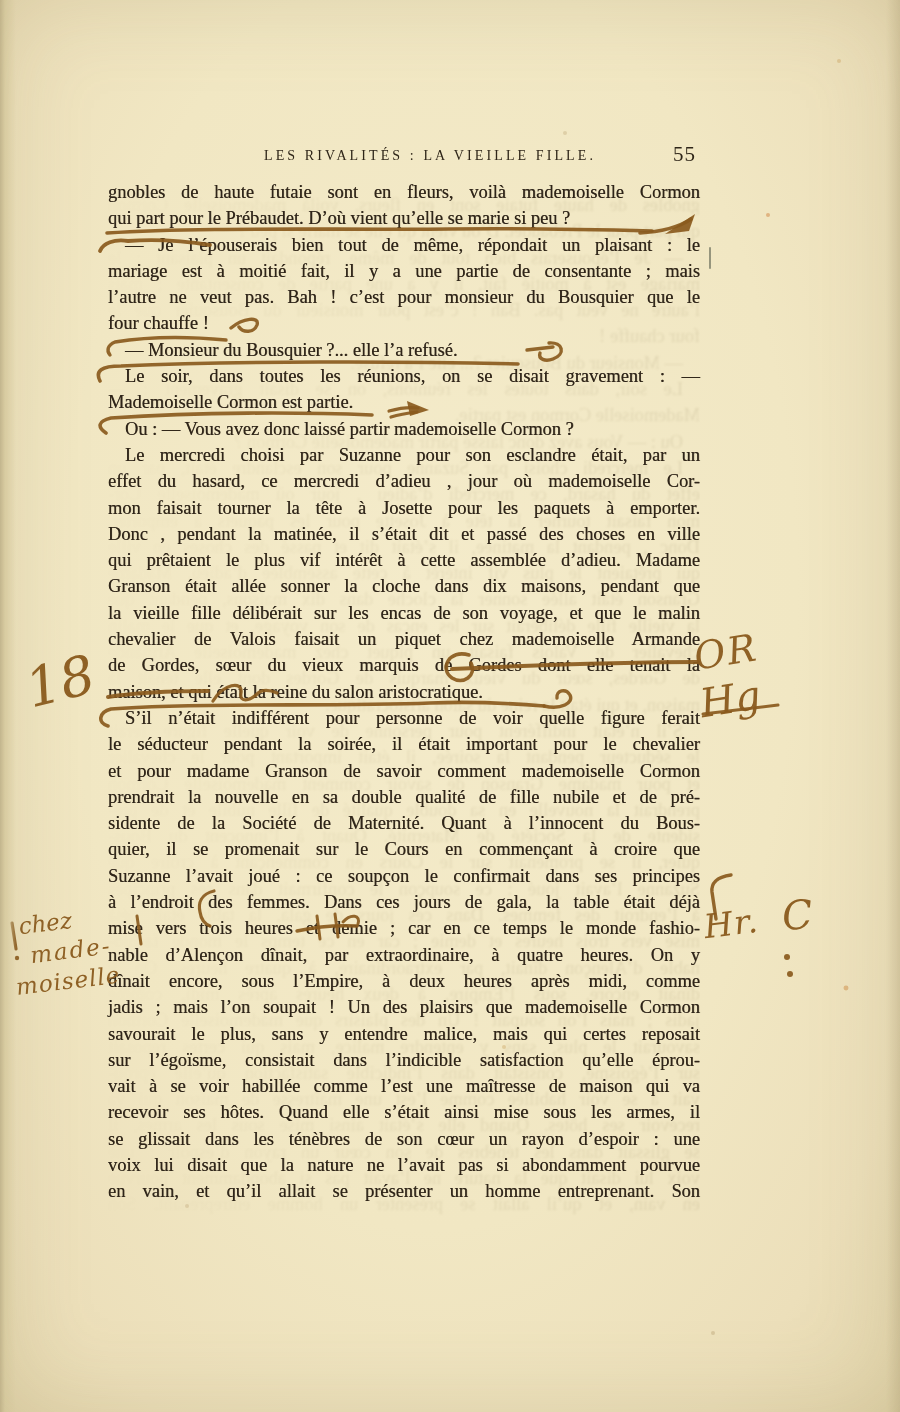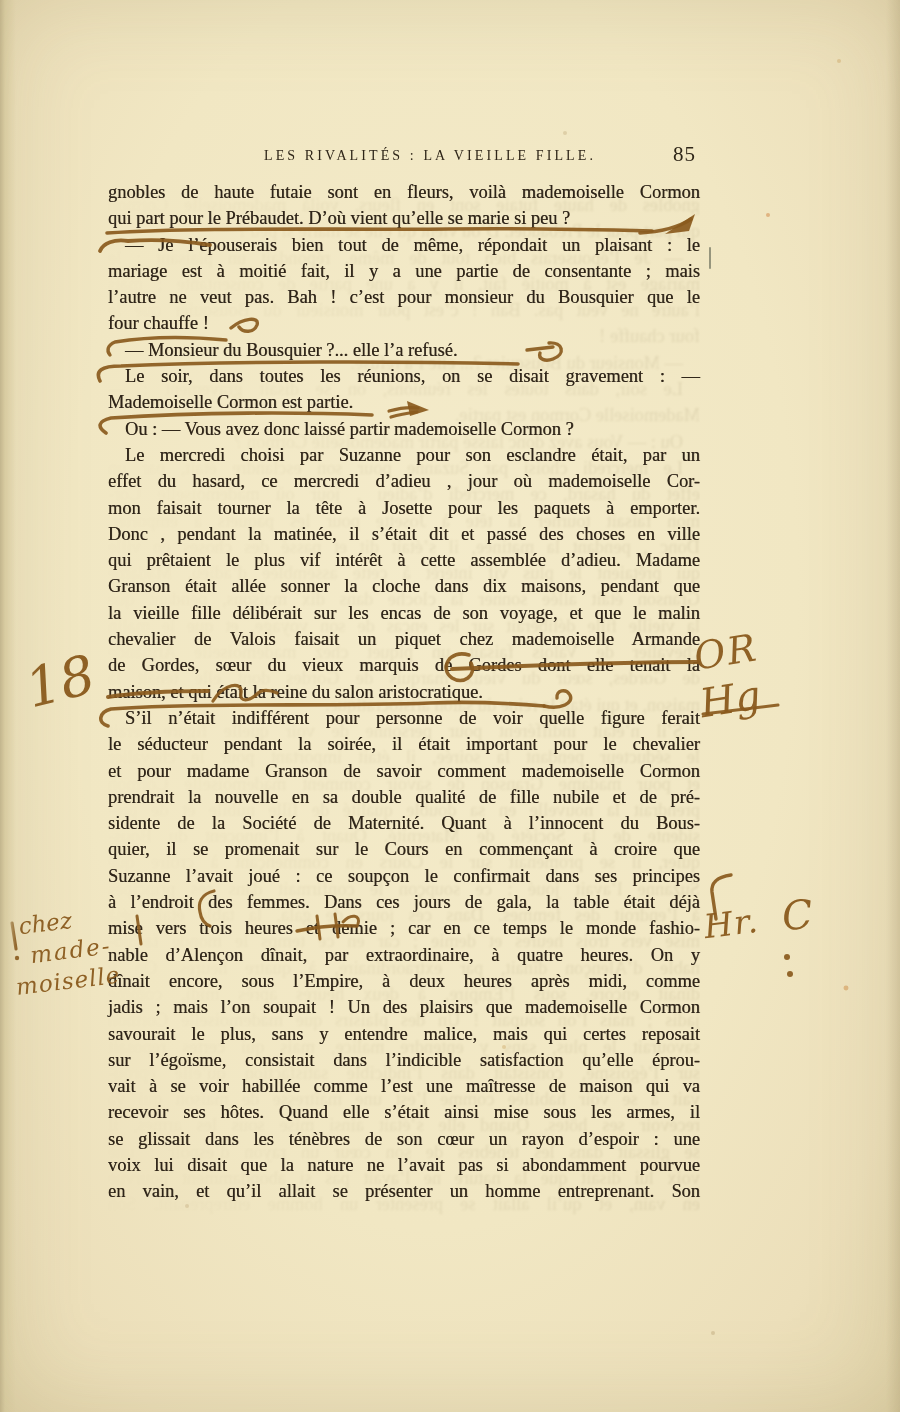--- a/index.html
+++ b/index.html
@@ -119,21 +119,21 @@
       <div class="line">sur l’égoïsme, consistait dans l’indicible satisfaction qu’elle éprou-</div>
       <div class="line">vait à se voir habillée comme l’est une maîtresse de maison qui va</div>
       <div class="line">recevoir ses hôtes. Quand elle s’était ainsi mise sous les armes, il</div>
       <div class="line">se glissait dans les ténèbres de son cœur un rayon d’espoir : une</div>
       <div class="line">voix lui disait que la nature ne l’avait pas si abondamment pourvue</div>
       <div class="line">en vain, et qu’il allait se présenter un homme entreprenant. Son</div>
     </div>
 
   <header class="running-head">
     <span class="head-title">LES RIVALITÉS : LA VIEILLE FILLE.</span>
-    <span class="page-num">85</span>
+    <span class="page-num">55</span>
   </header>
 
   <main class="text-block" id="text-block">
       <div class="line">gnobles de haute futaie sont en fleurs, voilà mademoiselle Cormon</div>
       <div class="line end">qui part pour le Prébaudet. D’où vient qu’elle se marie si peu ?</div>
       <div class="line indent">— Je l’épouserais bien tout de même, répondait un plaisant : le</div>
       <div class="line">mariage est à moitié fait, il y a une partie de consentante ; mais</div>
       <div class="line">l’autre ne veut pas. Bah ! c’est pour monsieur du Bousquier que le</div>
       <div class="line end">four chauffe !</div>
       <div class="line indent end">— Monsieur du Bousquier ?... elle l’a refusé.</div>

